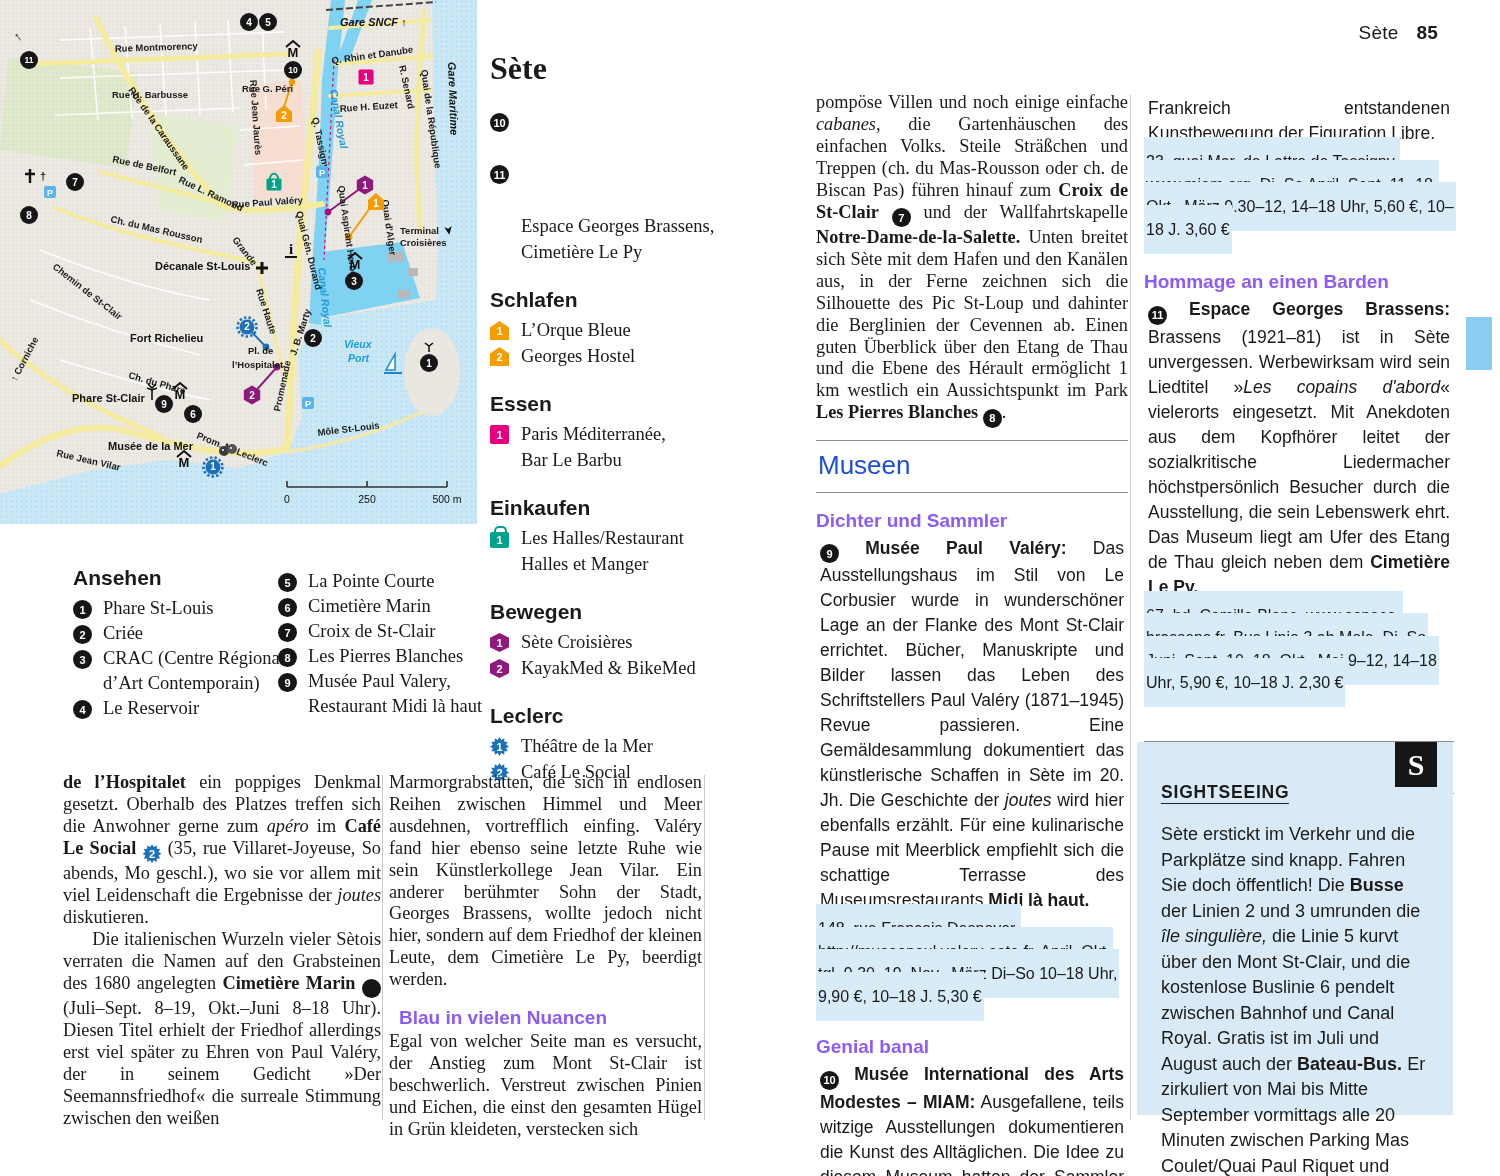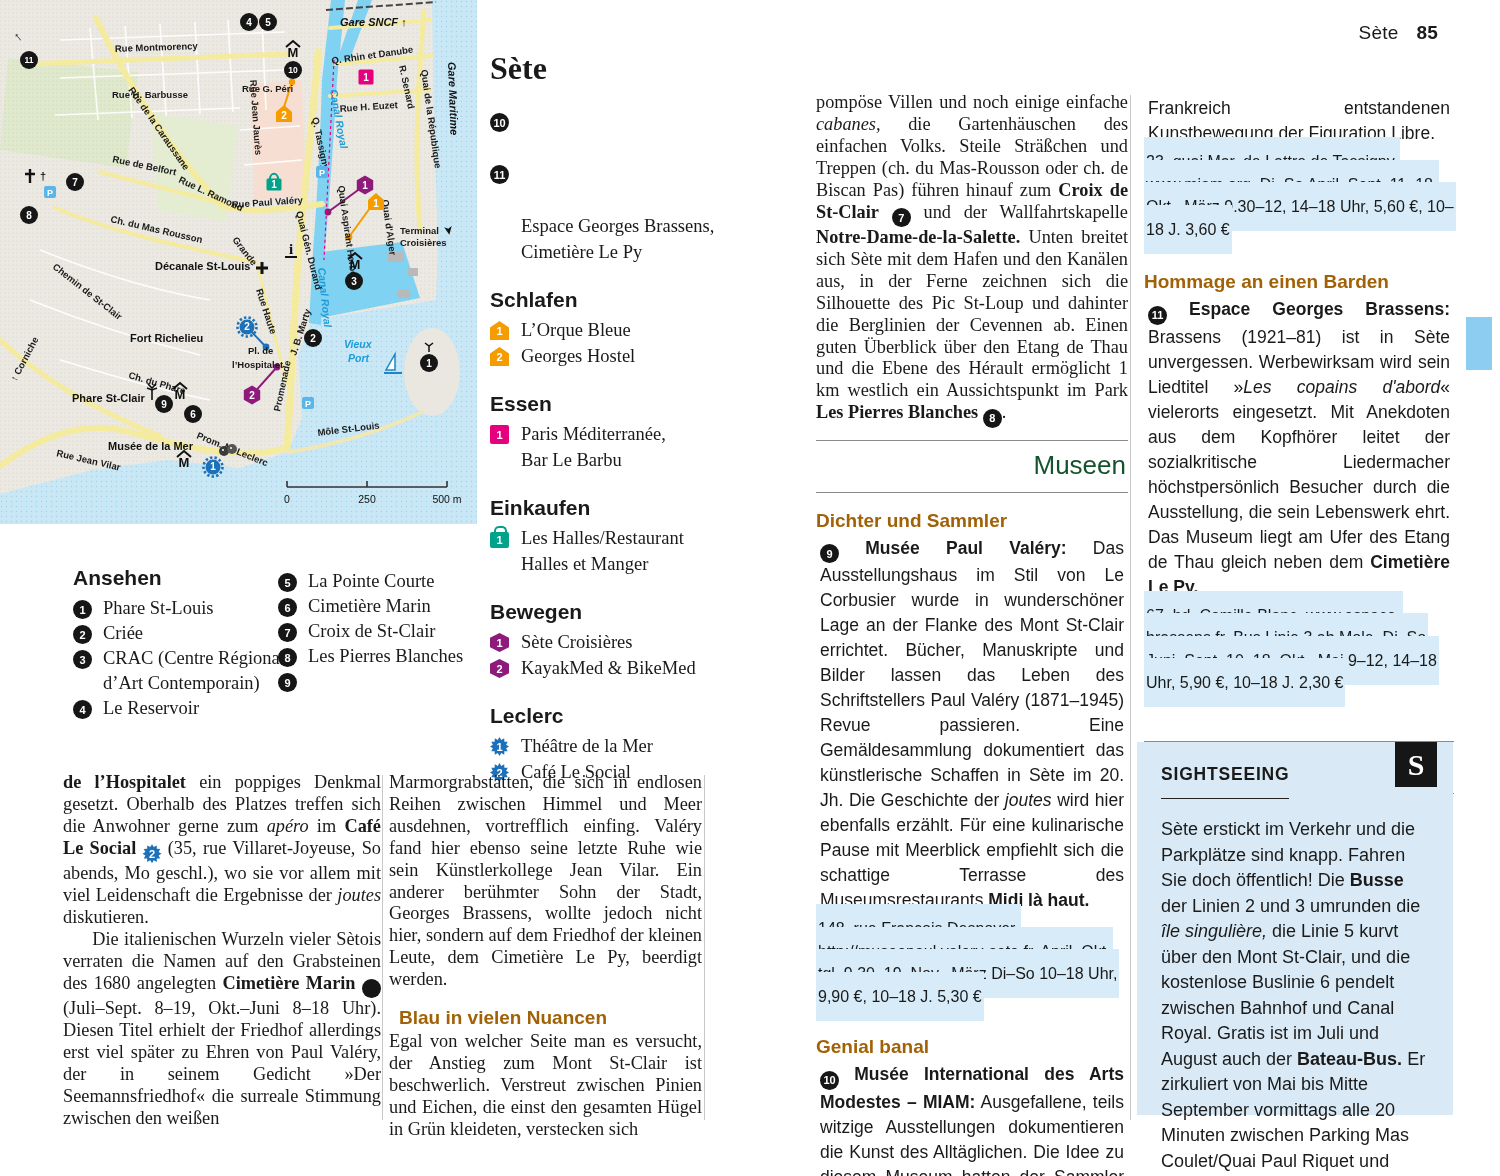--- a/index.html
+++ b/index.html
@@ -40,32 +40,32 @@
   .lb-move{background:#8e1a7b;clip-path:polygon(50% 0,100% 25%,100% 75%,50% 100%,0 75%,0 25%);}
   .lb-go{background:#1d71b8;clip-path:polygon(100% 50%,84.8% 59.3%,93.3% 75%,75.5% 75.5%,75% 93.3%,59.3% 84.8%,50% 100%,40.7% 84.8%,25% 93.3%,24.5% 75.5%,6.7% 75%,15.2% 59.3%,0% 50%,15.2% 40.7%,6.7% 25%,24.5% 24.5%,25% 6.7%,40.7% 15.2%,50% 0%,59.3% 15.2%,75% 6.7%,75.5% 24.5%,93.3% 25%,84.8% 40.7%);}
   
   .an-col{position:absolute;width:215px;font-family:"Liberation Serif",serif;}
   .an-head{font:bold 21px "Liberation Sans",sans-serif;margin:0 0 6px;}
   .an-item{position:relative;padding-left:30px;font-size:18.5px;line-height:25px;white-space:pre-line;}
   
   .col{position:absolute;}
   .rp{font-family:"Liberation Serif",serif;font-size:18.3px;line-height:21.9px;text-align:justify;margin:0;}
   .indent{text-indent:1.6em;}
-  .bh{font:bold 19px "Liberation Sans",sans-serif;color:#a16207;margin:17px 0 3px;}
+  .bh{font:bold 19px "Liberation Sans",sans-serif;color:#8b5cf6;margin:17px 0 3px;}
   .bh-serif{margin:16px 10px 2px;}
   .sp{font-size:17.5px;line-height:25px;text-align:justify;margin:4px;}
-  .sec{font:26px "Liberation Sans",sans-serif;color:#14532d;border-top:1px solid #8a8a8a;
-       border-bottom:1px solid #8a8a8a;padding:9px 2px 11px;margin:12px 0 6px;text-align:right;}
+  .sec{font:26px "Liberation Sans",sans-serif;color:#1d4ed8;border-top:1px solid #8a8a8a;
+       border-bottom:1px solid #8a8a8a;padding:9px 2px 11px;margin:12px 0 6px;}
   .info{font-size:16px;line-height:22.5px;margin:5px 0 2px;}
   .hl{background:#d7ecf8;-webkit-box-decoration-break:clone;box-decoration-break:clone;padding:16px 2px;}
   
   .sbox{position:absolute;left:1137px;top:742px;width:316px;height:373px;background:#d9eaf6;
         padding:22px 24px;box-sizing:border-box;}
   .sbox-title{display:inline-block;font:bold 17.5px "Liberation Sans",sans-serif;letter-spacing:.8px;
-        border-bottom:1.5px solid #222;padding-bottom:13px;margin-top:0;}
+        border-bottom:1.5px solid #222;padding-bottom:0;margin-top:18px;}
   .s-badge{position:absolute;top:0;right:16px;width:42px;height:45px;background:#161616;color:#fff;
         display:flex;align-items:center;justify-content:center;
         font:bold 30px "Liberation Serif",serif;}
   .sbox-body{font-size:18px;line-height:25.5px;margin-top:18px;}
 </style>
 </head>
 <body>
 
 <div class="page">
 
@@ -405,21 +405,22 @@
     <div class="an-item"><span class="lb lb-sight">2</span><span>Criée</span></div>
     <div class="an-item"><span class="lb lb-sight">3</span><span>CRAC (Centre Régional
 d’Art Contemporain)</span></div>
     <div class="an-item"><span class="lb lb-sight">4</span><span>Le Reservoir</span></div>
   </div>
   <div class="an-col" style="left:278px;top:569px;">
     <div class="an-item"><span class="lb lb-sight">5</span><span>La Pointe Courte</span></div>
     <div class="an-item"><span class="lb lb-sight">6</span><span>Cimetière Marin</span></div>
     <div class="an-item"><span class="lb lb-sight">7</span><span>Croix de St-Clair</span></div>
     <div class="an-item"><span class="lb lb-sight">8</span><span>Les Pierres Blanches</span></div>
-    <div class="an-item"><span class="lb lb-sight">9</span></div>
+    <div class="an-item"><span class="lb lb-sight">9</span><span>Musée Paul Valery,
+Restaurant Midi là haut</span></div>
   </div>
 
   <div class="vr" style="left:382px;top:775px;height:345px;"></div>
   <div class="vr" style="left:704px;top:775px;height:345px;"></div>
   <div class="vr" style="left:1130px;top:95px;height:1025px;"></div>
 
   <div class="col" style="left:63px;top:772px;width:318px;">
     <p class="rp"><b>de l’Hospitalet</b> ein poppiges Denkmal gesetzt. Oberhalb des Platzes treffen sich die Anwohner gerne zum <i>apéro</i> im <b>Café Le Social</b> <span class="mk mk-go">2</span> (35, rue Villaret-Joyeuse, So abends, Mo geschl.), wo sie vor allem mit viel Leidenschaft die Ergebnisse der <i>joutes</i> diskutieren.</p>
     <p class="rp indent">Die italienischen Wurzeln vieler Sètois verraten die Namen auf den Grabsteinen des 1680 angelegten <b>Cimetière Marin</b> <span class="mk">6</span> (Juli–Sept. 8–19, Okt.–Juni 8–18 Uhr). Diesen Titel erhielt der Friedhof allerdings erst viel später zu Ehren von Paul Valéry, der in seinem Gedicht »Der Seemannsfriedhof« die surreale Stimmung zwischen den weißen</p>
   </div>

